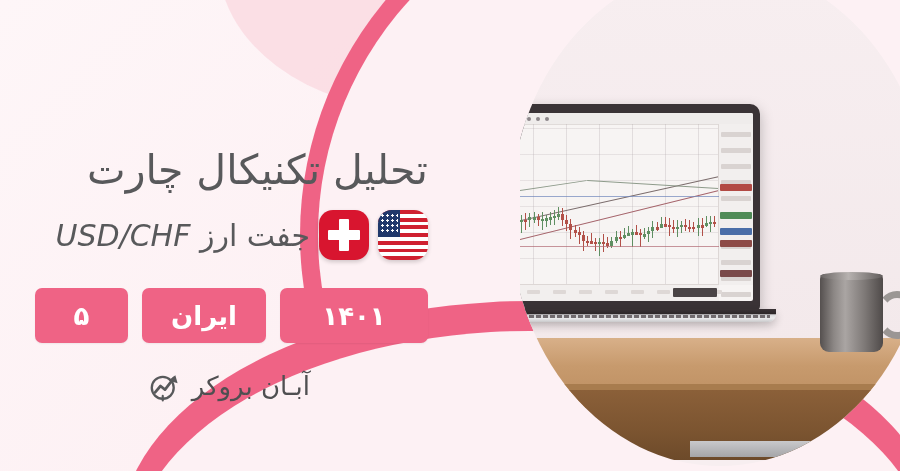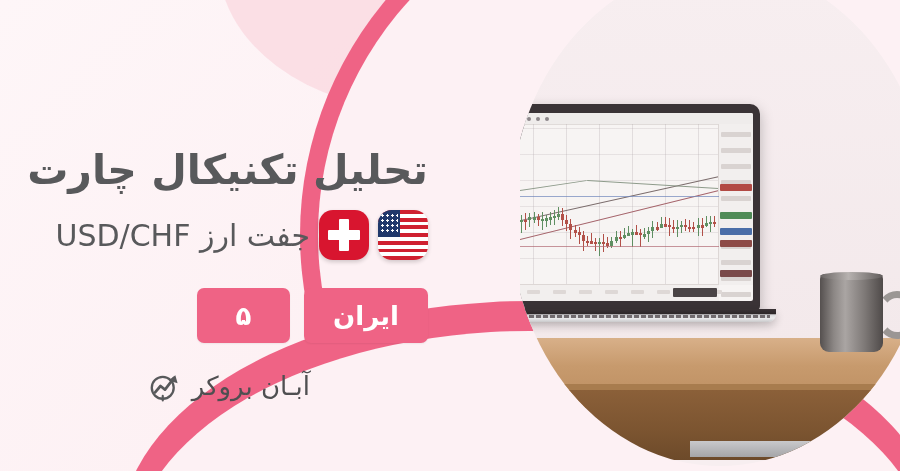--- a/index.html
+++ b/index.html
@@ -91,26 +91,26 @@
     border-radius:5px 5px 9px 9px;}
   .mug-rim{position:absolute;left:300px;top:286px;width:63px;height:8px;
     background:linear-gradient(90deg,#6a6564,#b7b2b0 45%,#615c5b);border-radius:50%;}
   .mug-handle{position:absolute;left:356px;top:305px;width:28px;height:34px;
     border:7px solid #9b9694;border-left-color:transparent;border-radius:50%;}
 
   
   .content{position:absolute;left:0;top:0;width:470px;height:471px;direction:rtl;}
   .title{
     position:absolute;right:42px;top:148px;width:400px;
-    font-size:41px;font-weight:bold;color:#58595b;letter-spacing:-.5px;
+    font-size:41px;font-weight:normal;color:#58595b;letter-spacing:-.5px;
     text-align:right;line-height:1.1;white-space:nowrap;
   }
   .pair-row{position:absolute;right:42px;top:210px;display:flex;align-items:center;gap:9px;}
   .pair-text{font-size:30px;color:#58595b;font-weight:500;direction:rtl;white-space:nowrap;}
-  .pair-text .sym{direction:ltr;display:inline-block;}
+  .pair-text .sym{direction:ltr;display:inline-block;font-style:italic;}
   .flag{width:50px;height:50px;border-radius:14px;position:relative;overflow:hidden;
     box-shadow:0 2px 4px rgba(0,0,0,.18);flex:0 0 auto;}
   .flag-us{background:#f4f4f4;}
   .us-stripes{position:absolute;inset:0;
     background:repeating-linear-gradient(180deg,#cf2030 0 3.9px,#ffffff 3.9px 7.7px);}
   .us-canton{position:absolute;left:0;top:0;width:22px;height:27px;background:#20386b;}
   .us-stars{position:absolute;left:2px;top:3px;width:18px;height:21px;
     background-image:radial-gradient(circle,#fff 0 1.1px,transparent 1.2px);
     background-size:5px 5px;}
   .flag-ch{background:#d8152f;}
@@ -368,20 +368,21 @@
       </div>
       <div class="flag flag-ch">
         <div class="ch-v"></div>
         <div class="ch-h"></div>
       </div>
       <div class="pair-text"><span>جفت ارز</span>
         <span class="sym">USD/CHF</span></div>
     </div>
 
     <div class="badges">
+      <div class="badge badge-year">۱۴۰۱</div>
       <div class="badge badge-month">ایران</div>
       <div class="badge badge-day">۵</div>
     </div>
 
     <div class="logo">
       <div class="logo-text">آبـان بروکر</div>
       <div class="logo-mark">
         <svg viewBox="0 0 40 40" width="36" height="36" aria-hidden="true">
           <circle cx="17.5" cy="22" r="12.2" fill="none" stroke="#58595b" stroke-width="2.6"></circle>
           <polyline points="9,27 15,20 20,24 30,11" fill="none" stroke="#58595b" stroke-width="3" stroke-linecap="round" stroke-linejoin="round"></polyline>

